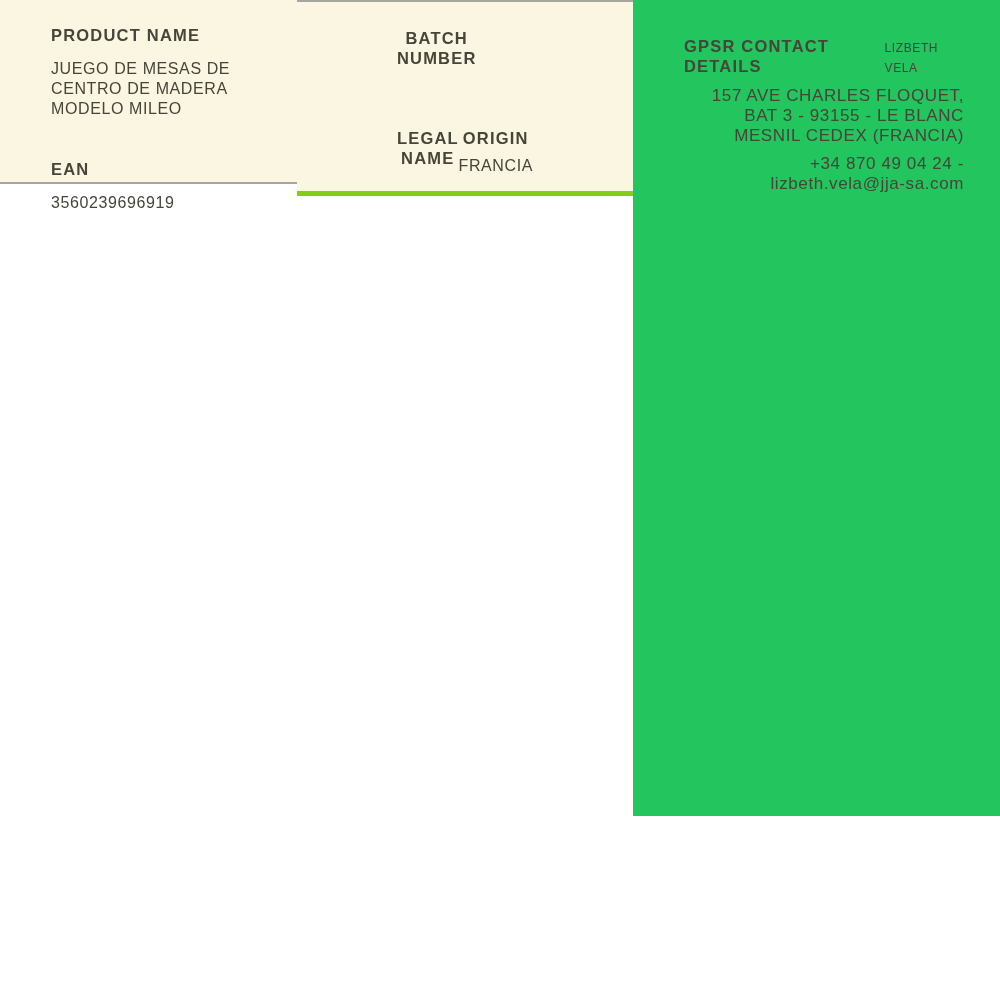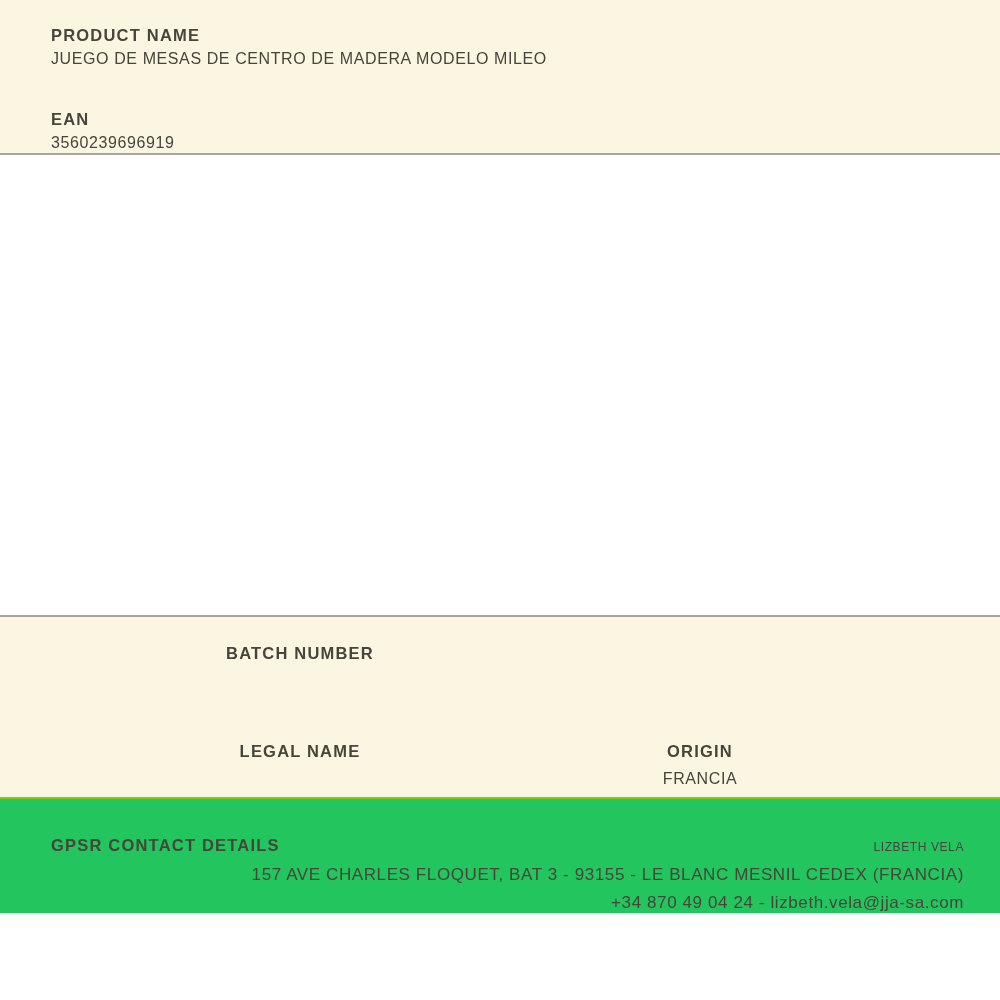--- a/index.html
+++ b/index.html
@@ -11,70 +11,70 @@
     width: 1000px;
     height: 1000px;
     font-family: "Liberation Sans", "DejaVu Sans", sans-serif;
     color: #474539;
     overflow: hidden;
   }
   .page {
     width: 1000px;
     height: 816px;
     display: flex;
-    flex-direction: column;
+    flex-direction: row;
   }
   .sec-top {
     background: #FBF6E2;
     height: 184px;
     box-sizing: border-box;
     padding: 25px 51px 0 51px;
     border-bottom: 2px solid #A6A69E;
   }
   .sec-image {
     background: #FFFFFF;
     height: 460px;
     flex: 0 0 auto;
   }
   .sec-info {
     background: #FBF6E2;
     height: 196px;
     box-sizing: border-box;
     border-top: 2px solid #A6A69E;
-    border-bottom: 2px solid #84cc16;
+    border-bottom: 5px solid #84cc16;
     padding: 26px 100px 8px 100px;
   }
   .sec-contact {
     background: #22c55e;
     flex: 1 1 auto;
     box-sizing: border-box;
     padding: 36px 36px 0 51px;
   }
   .field-label {
     font-weight: 700;
     font-size: 16.5px;
     letter-spacing: 1.2px;
     line-height: 20px;
   }
   .field-value {
     font-weight: 400;
     font-size: 16px;
     letter-spacing: 0.6px;
     line-height: 20px;
-    margin-top: 4px;
+    margin-top: 14px;
   }
   .sec-top .group-ean { margin-top: 40px; }
 
   .info-grid {
     display: grid;
     grid-template-columns: 1fr 1fr;
     text-align: center;
   }
   .info-cell { padding: 0; }
-  .info-row2 { margin-top: 70px; }
+  .info-row2 { margin-top: 52px; }
   .info-grid .field-value { margin-top: 8px; }
 
   .contact-row1 {
     display: flex;
     justify-content: space-between;
     align-items: baseline;
     line-height: 20px;
   }
   .contact-line {
     text-align: right;

